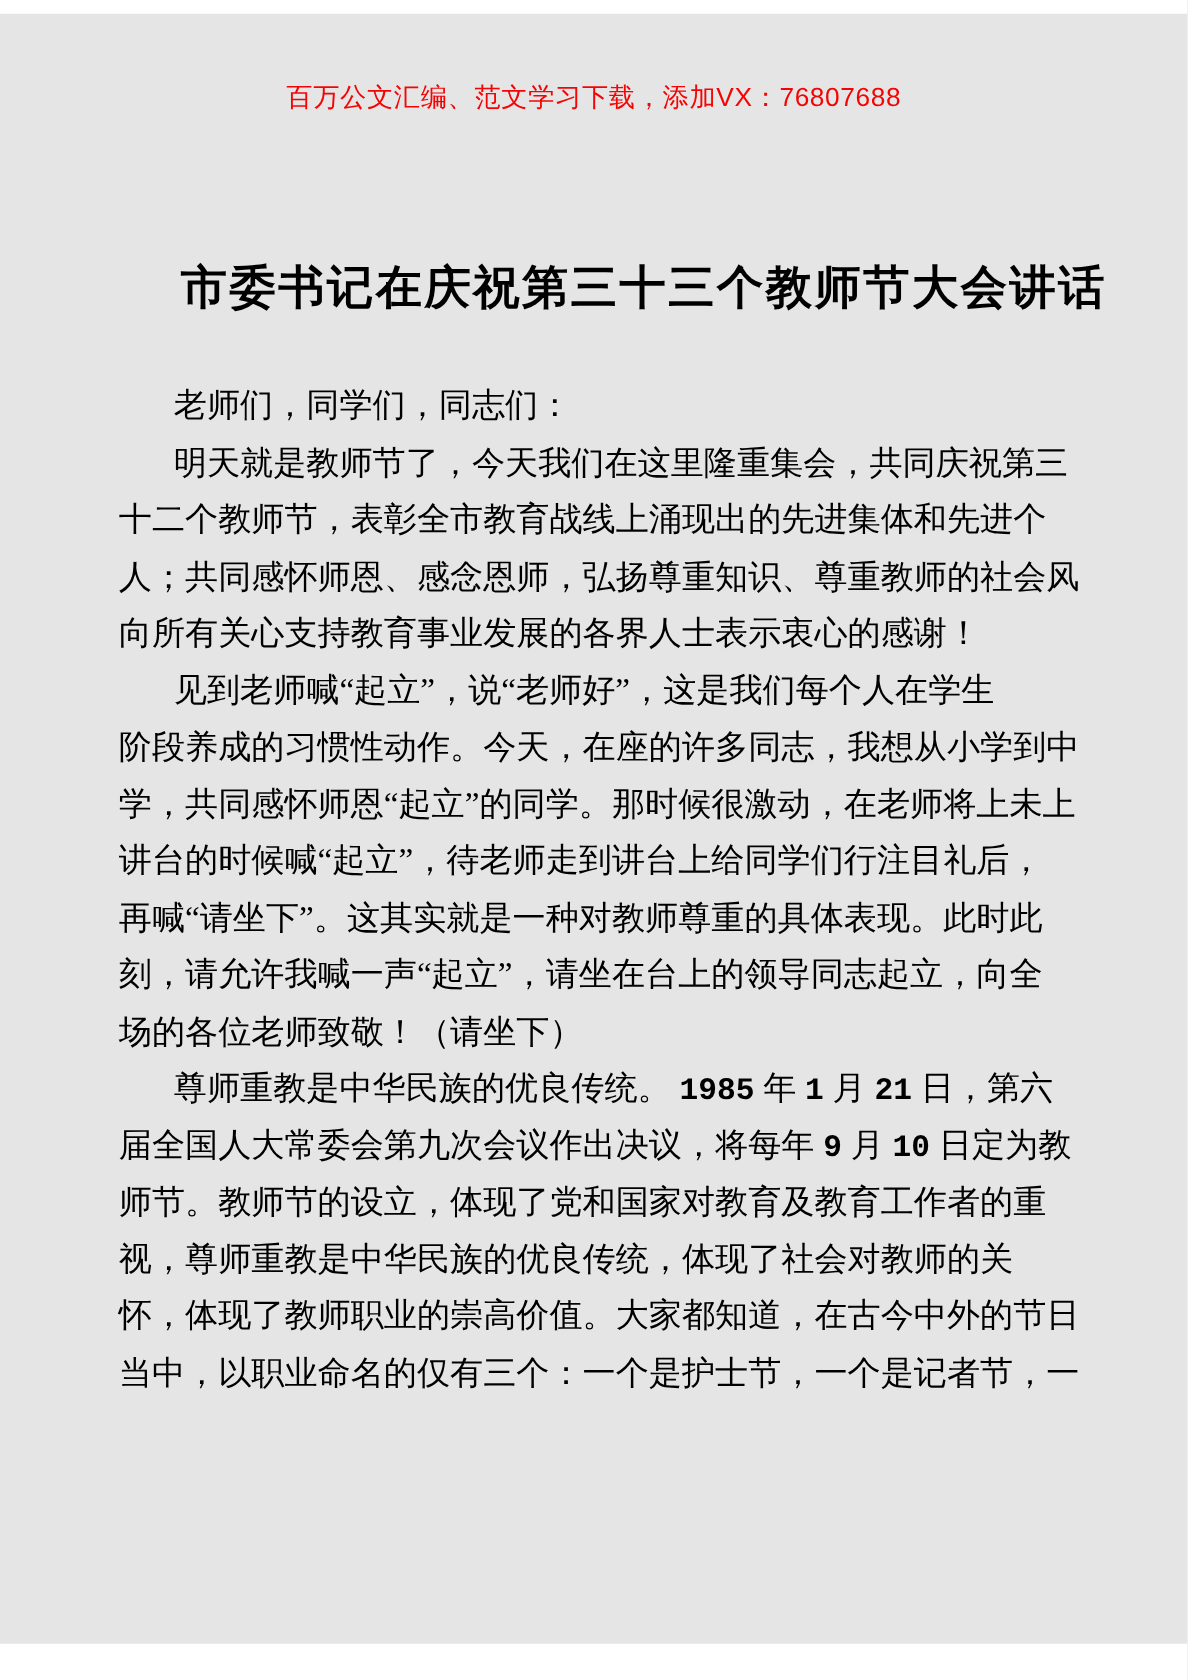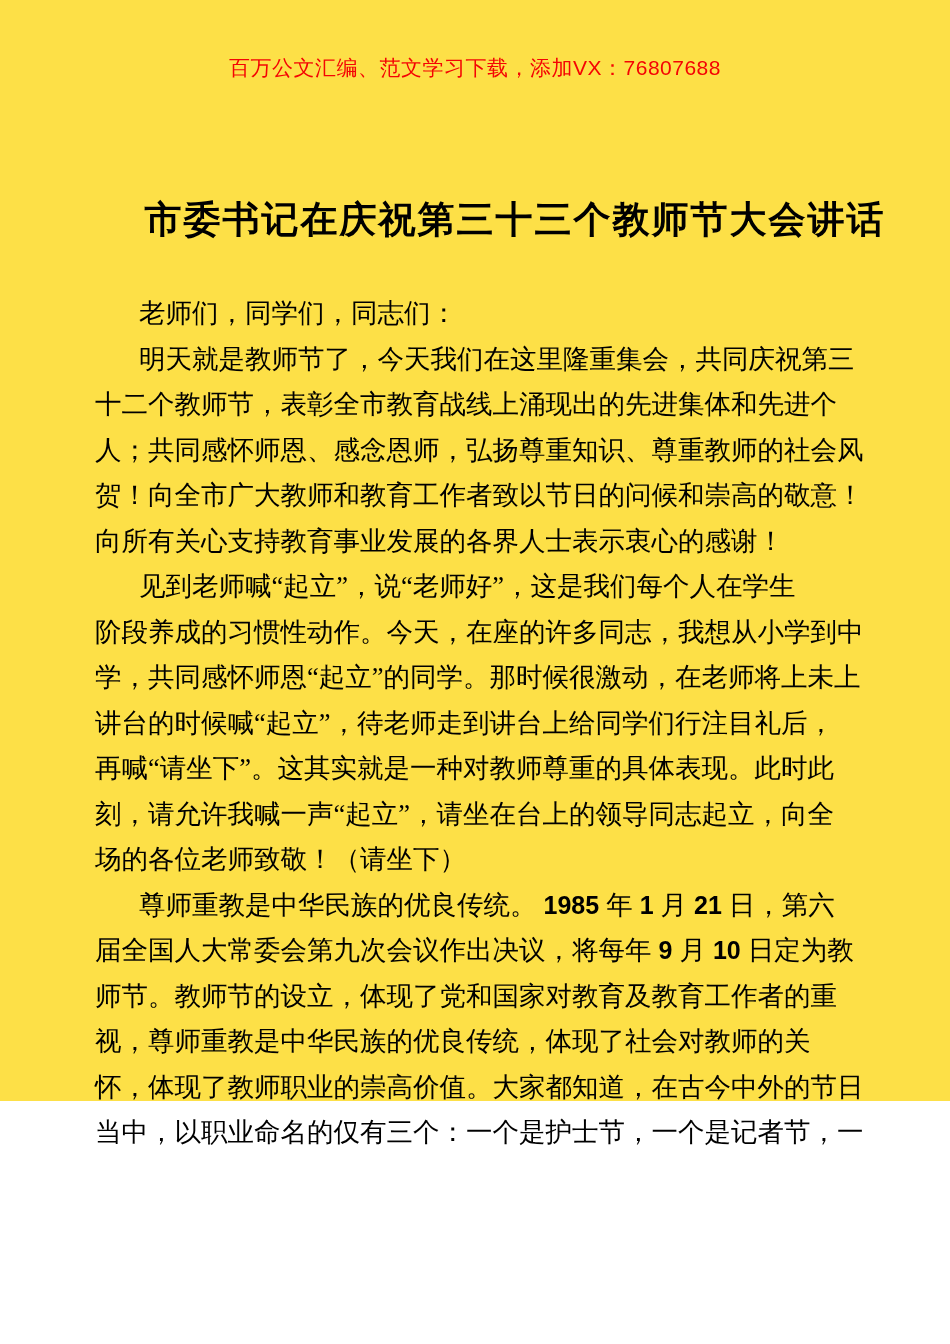--- a/index.html
+++ b/index.html
@@ -10,22 +10,23 @@
     width: 950px;
     height: 1344px;
     background: #ffffff;
     font-family: "Liberation Serif", serif;
     color: #000000;
     overflow: hidden;
   }
   .page {
     position: relative;
     width: 950px;
-    height: 1101px;
-    background: #fde047;
+    height: 1304px;
+    background: #e5e5e5;
+    margin-top: 11px;
   }
   .promo-line {
     margin: 0;
     padding-top: 53px;
     text-align: center;
     font-family: "Liberation Sans", sans-serif;
     font-size: 21px;
     line-height: 30px;
     letter-spacing: 0.5px;
     font-weight: normal;
@@ -48,41 +49,40 @@
     text-align: justify;
   }
   .body-line {
     white-space: nowrap;
     height: 45.5px;
   }
   .body-line.indent {
     text-indent: 44px;
   }
   .num-bold {
-    font-family: Liberation Sans, sans-serif;
+    font-family: Liberation Mono, monospace;
     font-weight: bold;
     font-size: 25px;
     margin: 0 7px;
     letter-spacing: 0;
   }
 </style>
 </head>
 <body>
 
 <div class="page">
   <div class="promo-line" style="color: rgb(244, 4, 4);">百万公文汇编、范文学习下载，添加VX：76807688</div>
 
   <h1 class="doc-title">市委书记在庆祝第三十三个教师节大会讲话</h1>
 
   <div class="doc-body">
       <div class="body-line indent"><span>老师们，同学们，同志们：</span></div>
       <div class="body-line indent"><span>明天就是教师节了，今天我们在这里隆重集会，共同庆祝第三</span></div>
       <div class="body-line"><span>十二个教师节，表彰全市教育战线上涌现出的先进集体和先进个</span></div>
       <div class="body-line"><span>人；共同感怀师恩、感念恩师，弘扬尊重知识、尊重教师的社会风</span></div>
-      <div class="body-line"><span>贺！向全市广大教师和教育工作者致以节日的问候和崇高的敬意！</span></div>
       <div class="body-line"><span>向所有关心支持教育事业发展的各界人士表示衷心的感谢！</span></div>
       <div class="body-line indent"><span>见到老师喊“起立”，说“老师好”，这是我们每个人在学生</span></div>
       <div class="body-line"><span>阶段养成的习惯性动作。今天，在座的许多同志，我想从小学到中</span></div>
       <div class="body-line"><span>学，共同感怀师恩“起立”的同学。那时候很激动，在老师将上未上</span></div>
       <div class="body-line"><span>讲台的时候喊“起立”，待老师走到讲台上给同学们行注目礼后，</span></div>
       <div class="body-line"><span>再喊“请坐下”。这其实就是一种对教师尊重的具体表现。此时此</span></div>
       <div class="body-line"><span>刻，请允许我喊一声“起立”，请坐在台上的领导同志起立，向全</span></div>
       <div class="body-line"><span>场的各位老师致敬！（请坐下）</span></div>
       <div class="body-line indent"><span>尊师重教是中华民族的优良传统。</span><span class="num-bold">1985</span><span>年</span><span class="num-bold">1</span><span>月</span><span class="num-bold">21</span><span>日，第六</span></div>
       <div class="body-line"><span>届全国人大常委会第九次会议作出决议，将每年</span><span class="num-bold">9</span><span>月</span><span class="num-bold">10</span><span>日定为教</span></div>

